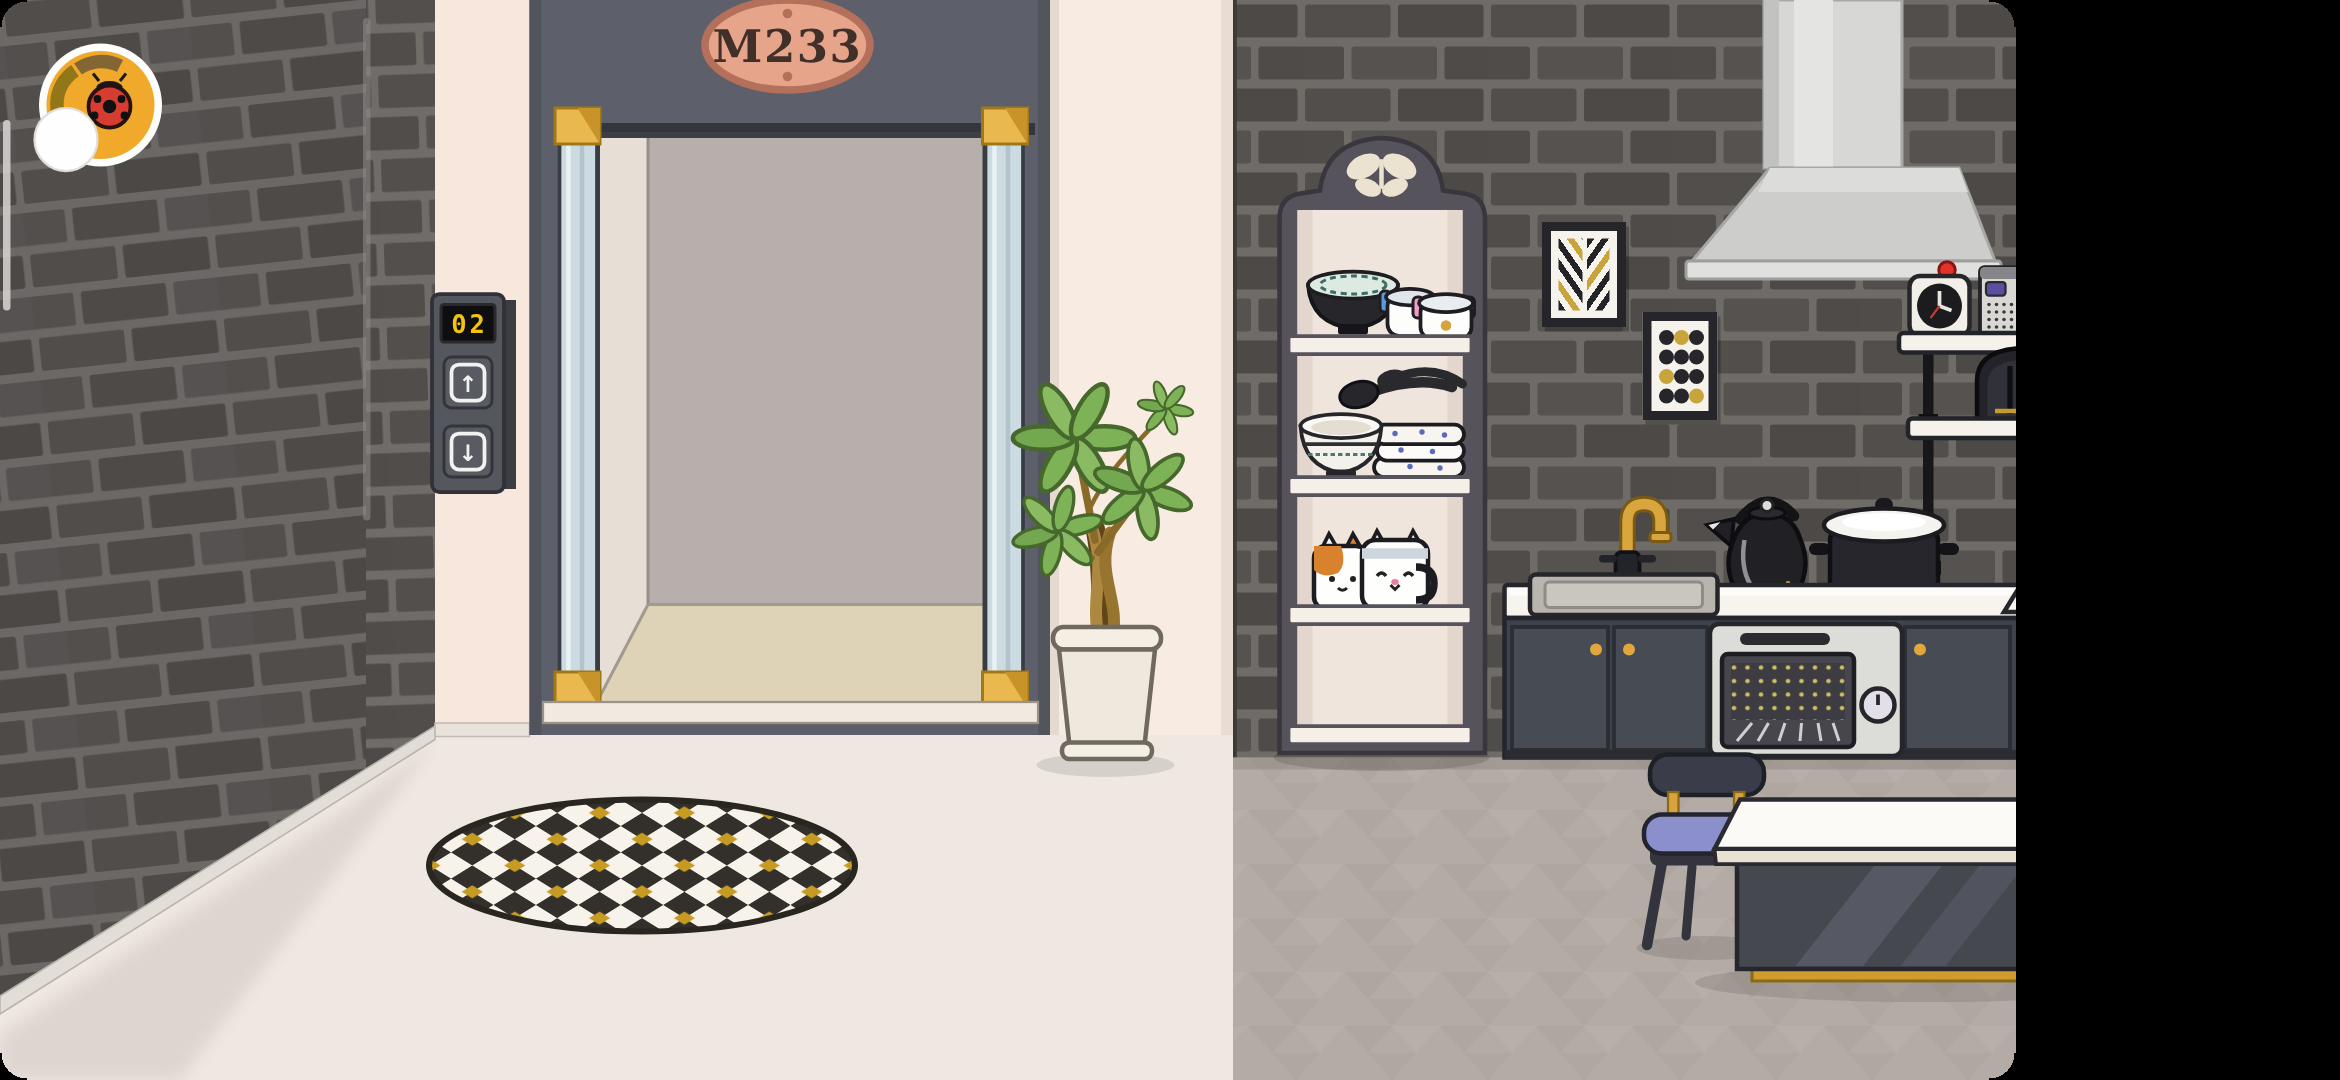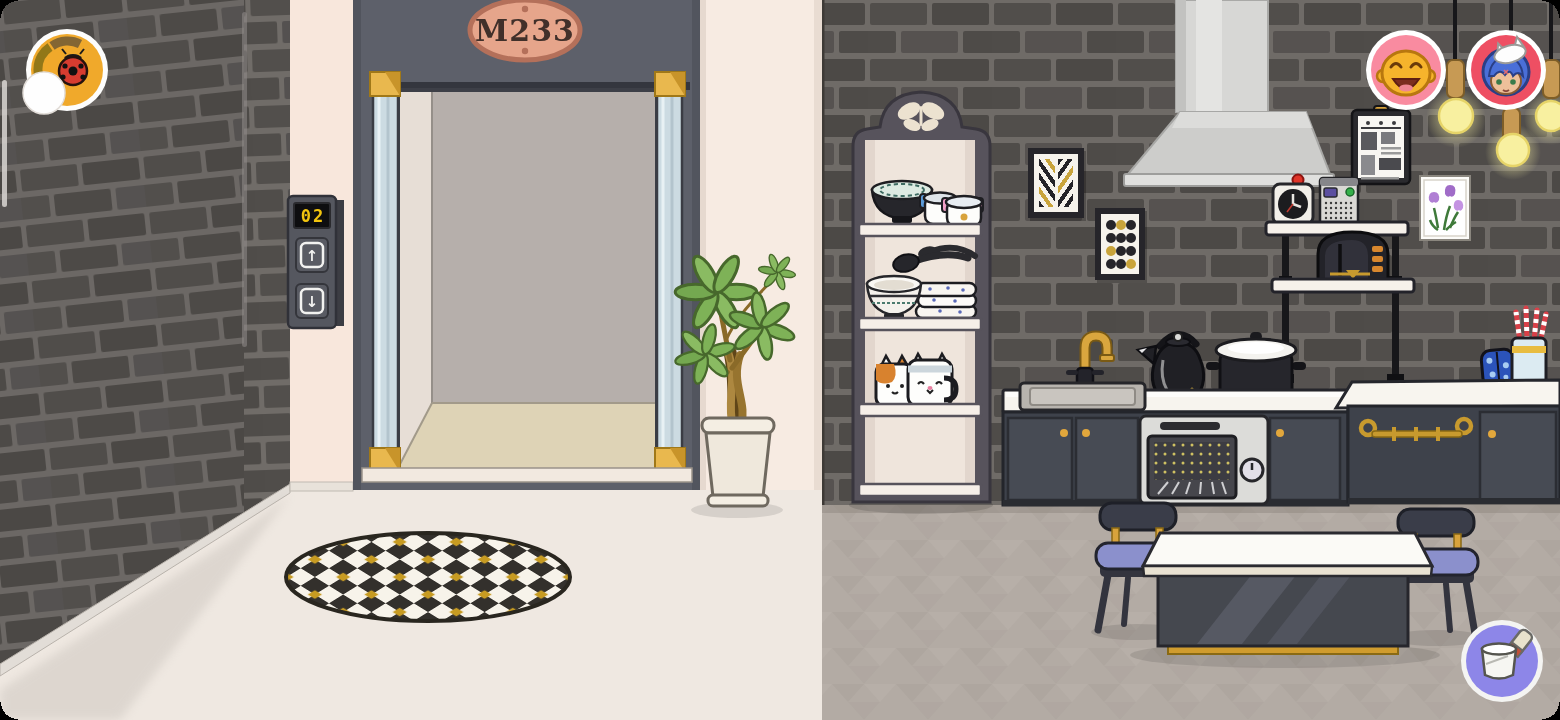--- a/index.html
+++ b/index.html
@@ -1,16 +1,16 @@
 <!DOCTYPE html>
 <html><head>
 <meta charset="utf-8">
 <style>
   html,body{margin:0;padding:0;background:#000;}
-  #scene{position:relative;width:1560px;height:720px;overflow:hidden;background:#fde047;font-family:"DejaVu Sans",sans-serif;}
+  #scene{position:relative;width:1344px;height:720px;overflow:hidden;background:#fde047;font-family:"DejaVu Sans",sans-serif;}
   #scene-svg{position:absolute;left:0;top:0;z-index:1;}
   .abs{position:absolute;}
   
   .art{z-index:2;background:#f6f3ec;border:6px solid #26252a;box-sizing:border-box;box-shadow:2px 3px 0 rgba(0,0,0,.25);}
   .art-chevron{left:1028px;top:148px;width:56px;height:70px;display:flex;gap:3px;padding:5px;}
   .chev-col{flex:1;}
   .chev-a{background:repeating-linear-gradient(55deg,#242328 0 4px,#f6f3ec 4px 8px,#c9a43b 8px 12px,#f6f3ec 12px 16px,#242328 16px 20px,#f6f3ec 20px 24px);}
   .chev-b{background:repeating-linear-gradient(125deg,#242328 0 4px,#f6f3ec 4px 8px,#242328 8px 12px,#f6f3ec 12px 16px,#c9a43b 16px 20px,#f6f3ec 20px 24px);}
   .art-dots{left:1095px;top:208px;width:50px;height:72px;display:grid;grid-template-columns:repeat(3,1fr);place-items:center;padding:4px 5px;}
   .dot{width:10px;height:10px;border-radius:50%;}

